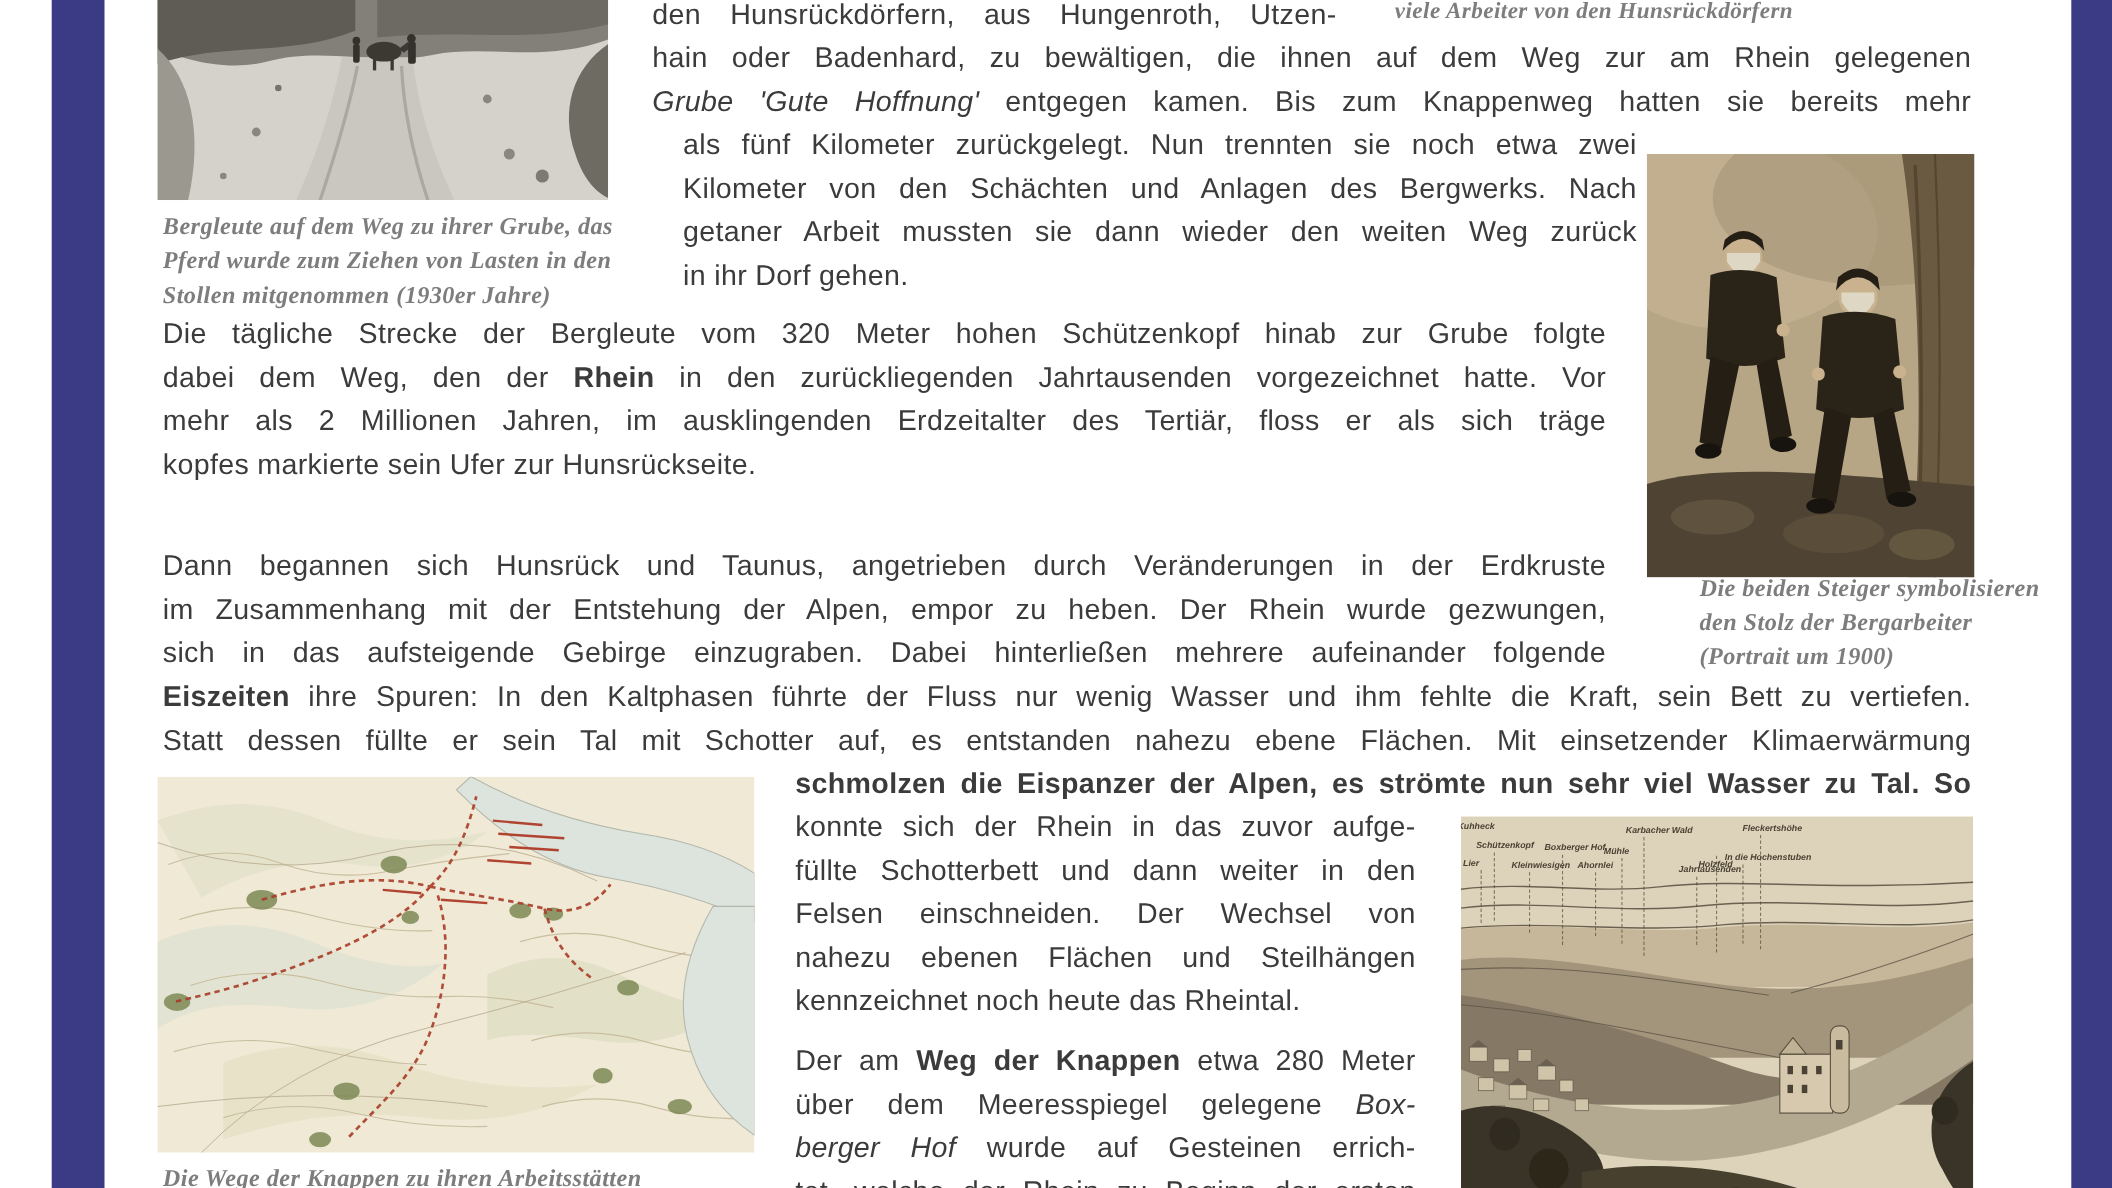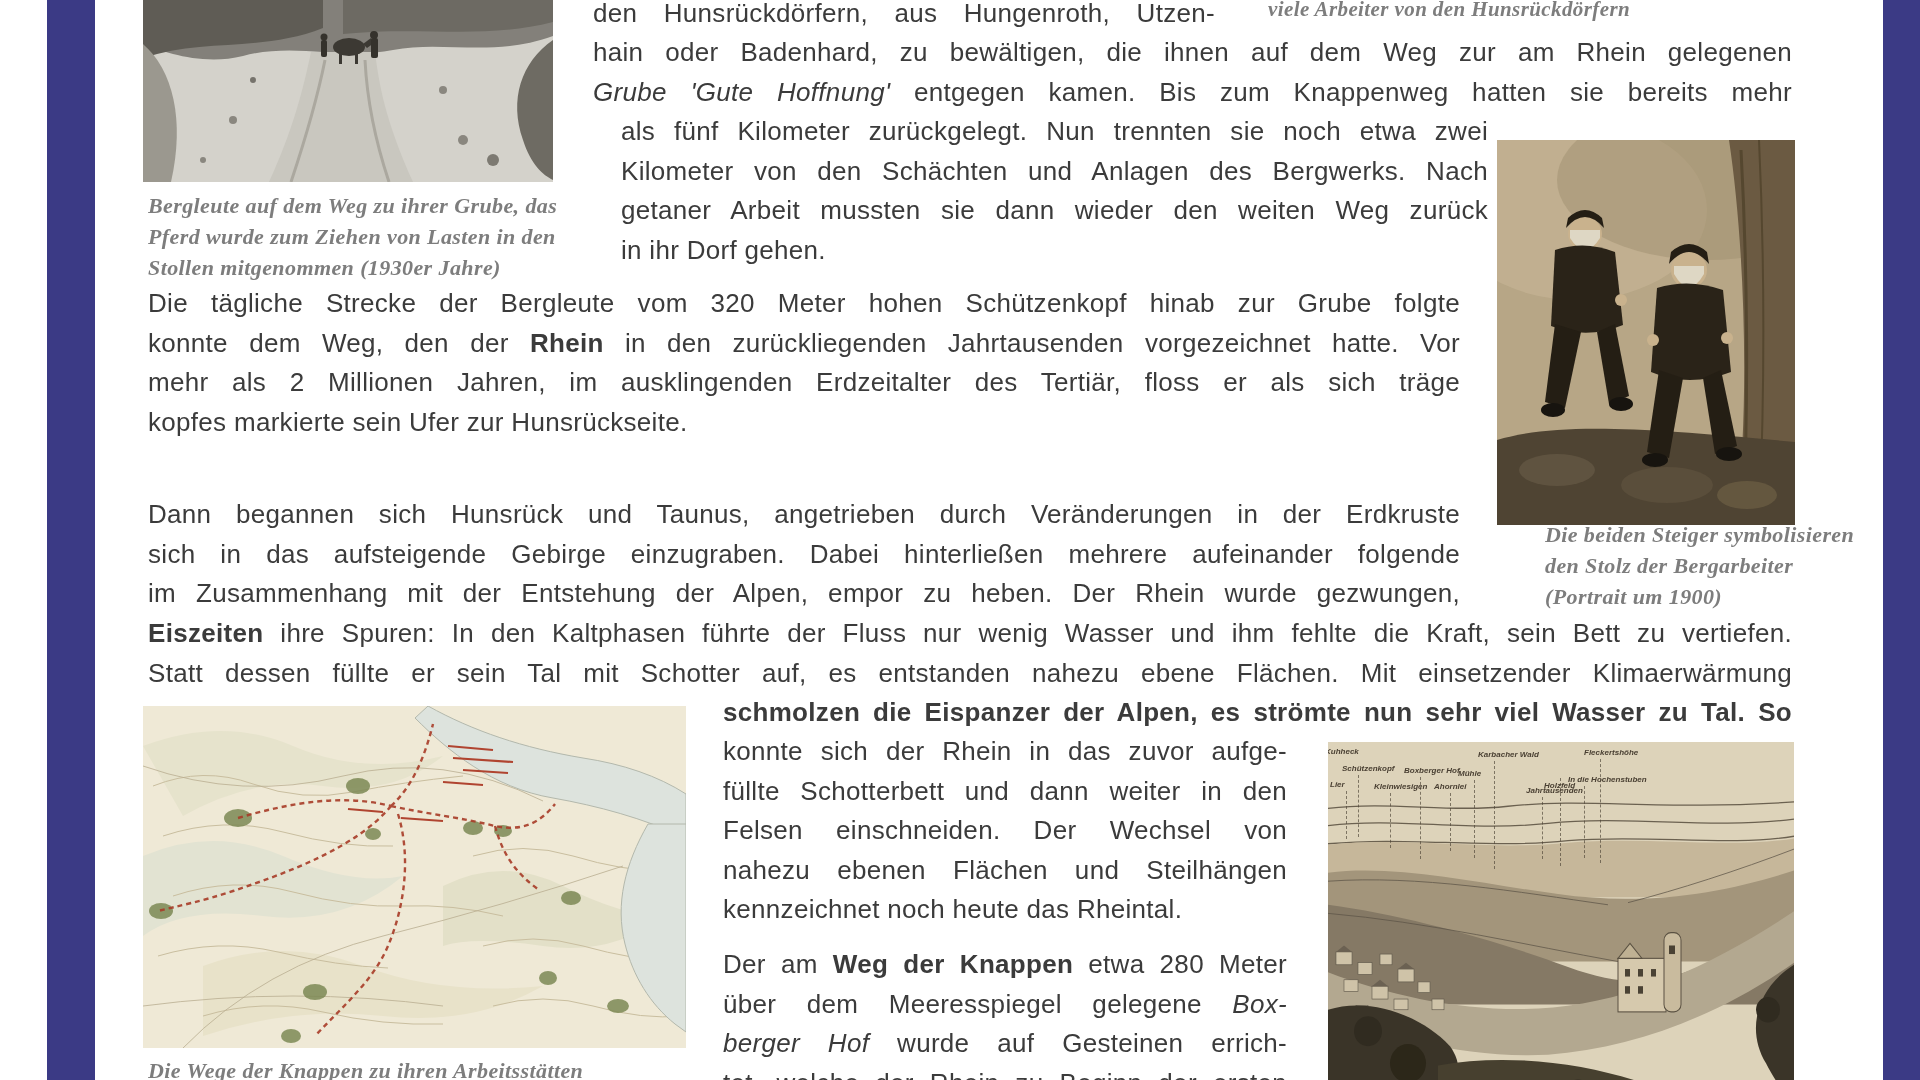--- a/index.html
+++ b/index.html
@@ -267,28 +267,28 @@
     </div>
   <div class="txt" style="left:621px;top:112px;width:867px;">
       <div class="tl"><span>als fünf Kilometer zurückgelegt. Nun trennten sie noch etwa zwei</span></div>
       <div class="tl"><span>Kilometer von den Schächten und Anlagen des Bergwerks. Nach</span></div>
       <div class="tl"><span>getaner Arbeit mussten sie dann wieder den weiten Weg zurück</span></div>
       <div class="tl end"><span>in ihr Dorf gehen.</span></div>
     </div>
 
   <div class="txt" style="left:148px;top:284px;width:1312px;">
       <div class="tl"><span>Die tägliche Strecke der Bergleute vom 320 Meter hohen Schützenkopf hinab zur Grube folgte</span></div>
-      <div class="tl"><span>konnte dem Weg, den der </span><span class="bld">Rhein</span><span> in den zurückliegenden Jahrtausenden vorgezeichnet hatte. Vor</span></div>
+      <div class="tl"><span>dabei dem Weg, den der </span><span class="bld">Rhein</span><span> in den zurückliegenden Jahrtausenden vorgezeichnet hatte. Vor</span></div>
       <div class="tl"><span>mehr als 2 Millionen Jahren, im ausklingenden Erdzeitalter des Tertiär, floss er als sich träge</span></div>
       <div class="tl end"><span>kopfes markierte sein Ufer zur Hunsrückseite.</span></div>
     </div>
   <div class="txt" style="left:148px;top:495px;width:1312px;">
       <div class="tl"><span>Dann begannen sich Hunsrück und Taunus, angetrieben durch Veränderungen in der Erdkruste</span></div>
+      <div class="tl"><span>im Zusammenhang mit der Entstehung der Alpen, empor zu heben. Der Rhein wurde gezwungen,</span></div>
       <div class="tl"><span>sich in das aufsteigende Gebirge einzugraben. Dabei hinterließen mehrere aufeinander folgende</span></div>
-      <div class="tl"><span>im Zusammenhang mit der Entstehung der Alpen, empor zu heben. Der Rhein wurde gezwungen,</span></div>
     </div>
   <div class="txt" style="left:148px;top:614px;width:1644px;">
       <div class="tl"><span class="bld">Eiszeiten</span><span> ihre Spuren: In den Kaltphasen führte der Fluss nur wenig Wasser und ihm fehlte die Kraft, sein Bett zu vertiefen.</span></div>
       <div class="tl"><span>Statt dessen füllte er sein Tal mit Schotter auf, es entstanden nahezu ebene Flächen. Mit einsetzender Klimaerwärmung</span></div>
     </div>
 
   <div class="txt" style="left:723px;top:693px;width:1069px;font-weight:bold;">
       <div class="tl"><span>schmolzen die Eispanzer der Alpen, es strömte nun sehr viel Wasser zu Tal. So</span></div>
     </div>
   <div class="txt" style="left:723px;top:732px;width:564px;">

